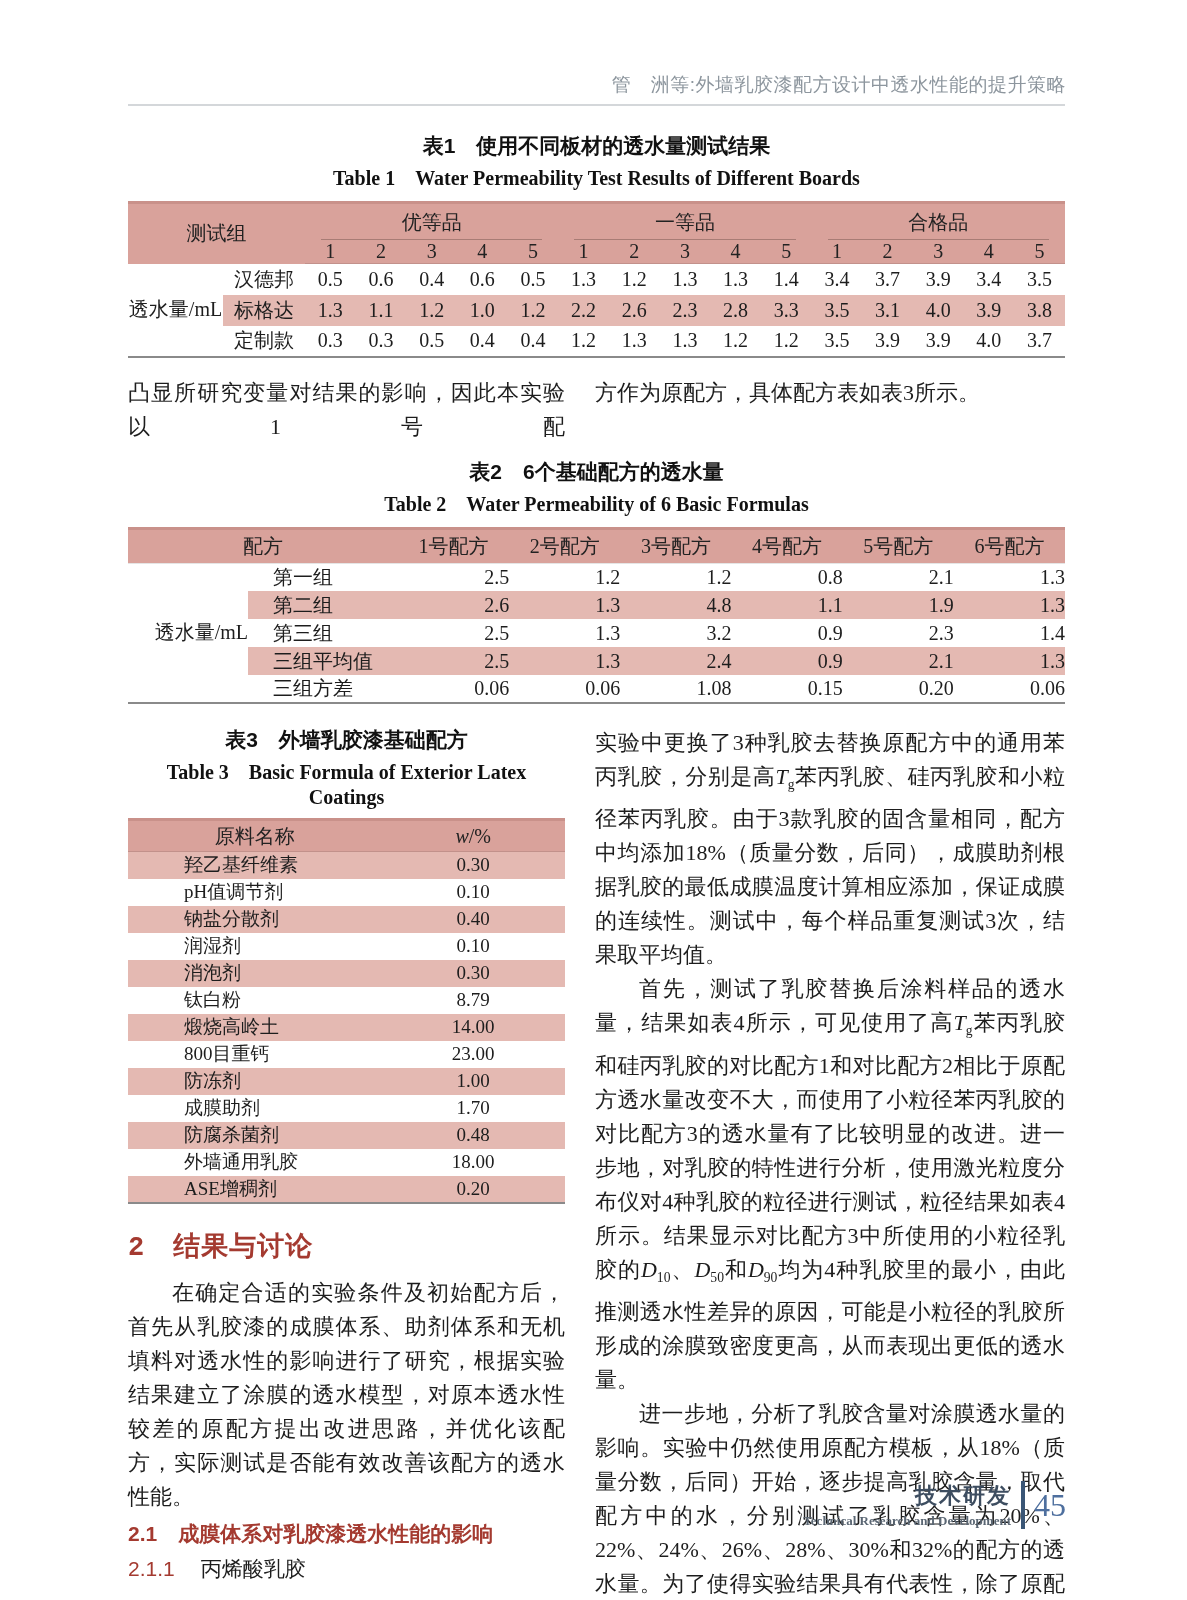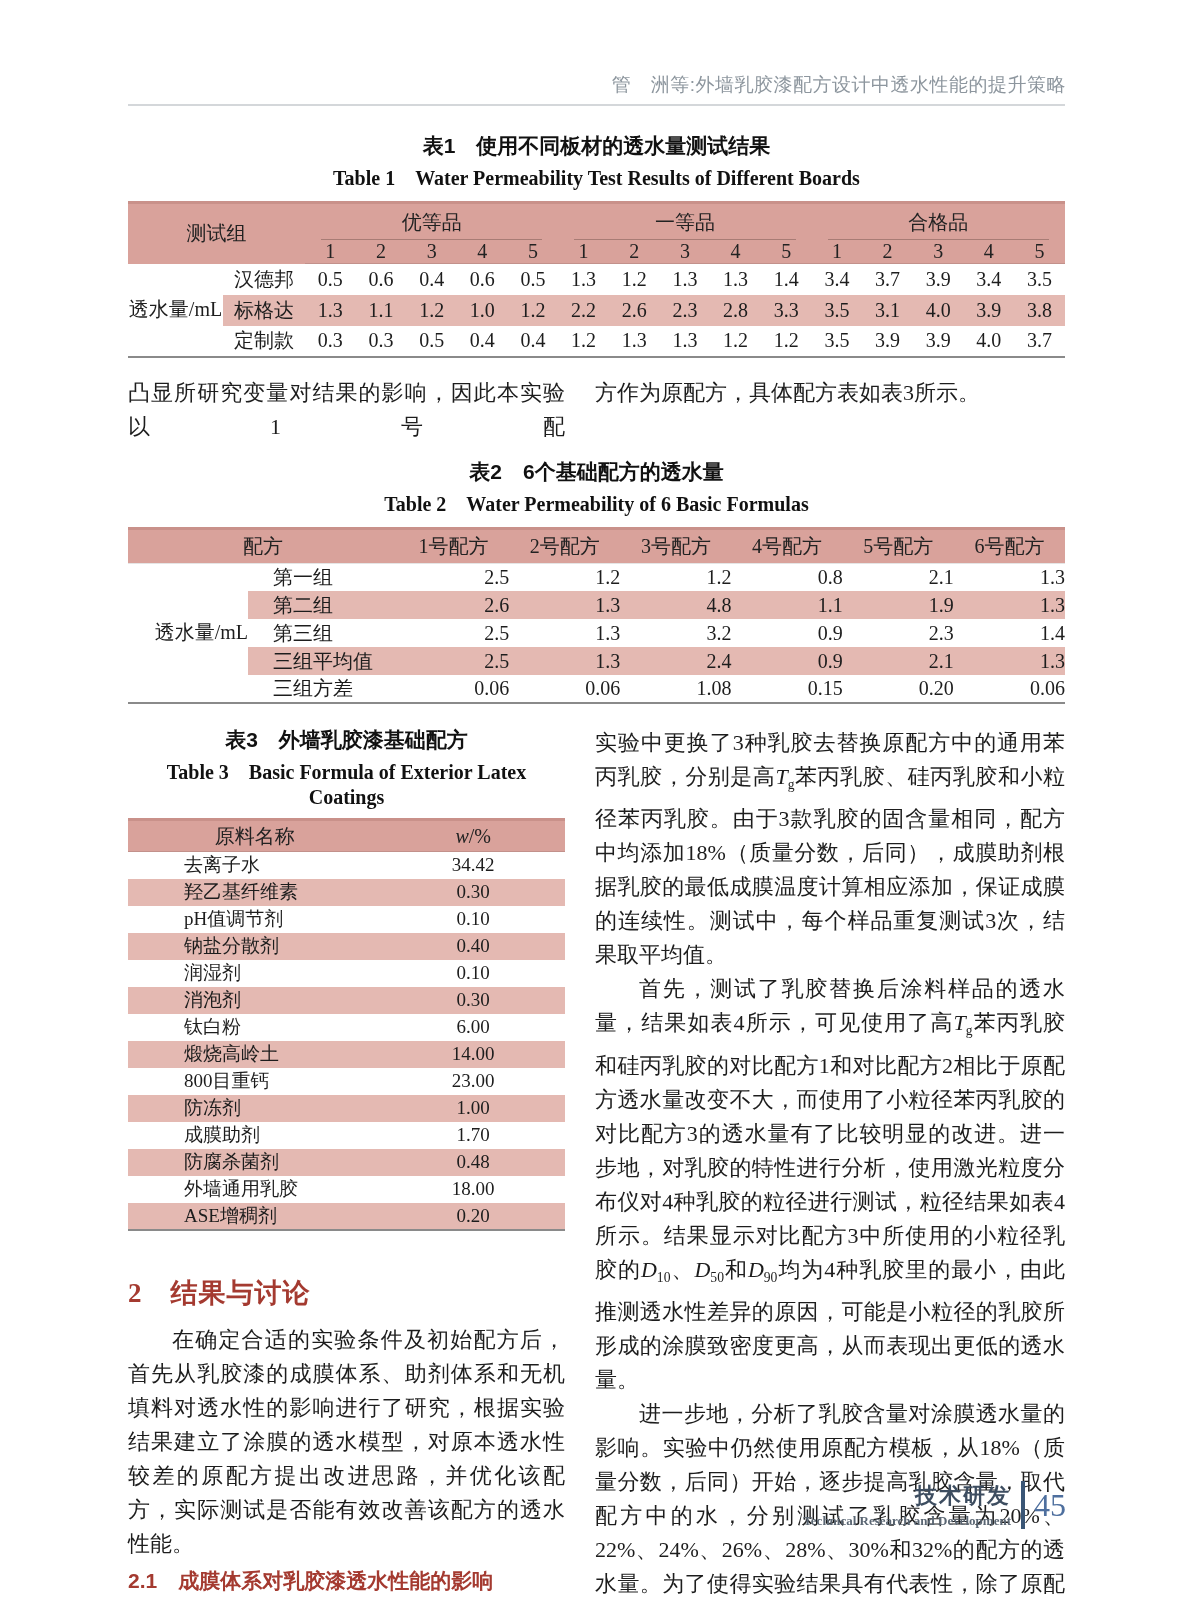--- a/index.html
+++ b/index.html
@@ -55,22 +55,22 @@
 
   .cols { display:flex; justify-content:space-between; margin-top:22px; }
   .col-left { width:437px; }
   .col-right { width:470px; }
   .cols .tbl-title-cn { margin-top:0; }
 
   .para { font-size:22px; line-height:34px; text-align:justify; color:var(--text); }
   .indent { text-indent:2em; }
 
   .h2 {
-    font-family:Liberation Serif, serif; font-weight:bold;
-    font-size:27px; color:var(--accent-red); margin:44px 0 12px; letter-spacing:1px;
+    font-family:Liberation Mono, monospace; font-weight:bold;
+    font-size:27px; color:var(--accent-red); margin:24px 0 12px; letter-spacing:1px;
   }
   .h21 {
     font-family:"Liberation Sans","DejaVu Sans",sans-serif; font-weight:bold;
     font-size:21px; color:var(--accent-red); margin:6px 0 7px;
   }
   .h211 { font-size:21px; margin:2px 0 7px; color:var(--text); }
   .h211 .num {
     font-family:"Liberation Sans","DejaVu Sans",sans-serif; color:var(--accent-red); margin-right:26px;
   }
 
@@ -276,24 +276,20 @@
               <col style="width:58%">
               <col style="width:42%">
             </colgroup>
           <thead>
             <tr>
               <th>原料名称</th>
               <th><i>w</i>/%</th>
             </tr>
           </thead>
           <tbody>
-              <tr>
-                <td class="rowlabel">去离子水</td>
-                <td>34.42</td>
-              </tr>
               <tr class="pink">
                 <td class="rowlabel">羟乙基纤维素</td>
                 <td>0.30</td>
               </tr>
               <tr>
                 <td class="rowlabel">pH值调节剂</td>
                 <td>0.10</td>
               </tr>
               <tr class="pink">
                 <td class="rowlabel">钠盐分散剂</td>
@@ -302,21 +298,21 @@
               <tr>
                 <td class="rowlabel">润湿剂</td>
                 <td>0.10</td>
               </tr>
               <tr class="pink">
                 <td class="rowlabel">消泡剂</td>
                 <td>0.30</td>
               </tr>
               <tr>
                 <td class="rowlabel">钛白粉</td>
-                <td>6.00</td>
+                <td>8.79</td>
               </tr>
               <tr class="pink">
                 <td class="rowlabel">煅烧高岭土</td>
                 <td>14.00</td>
               </tr>
               <tr>
                 <td class="rowlabel">800目重钙</td>
                 <td>23.00</td>
               </tr>
               <tr class="pink">

